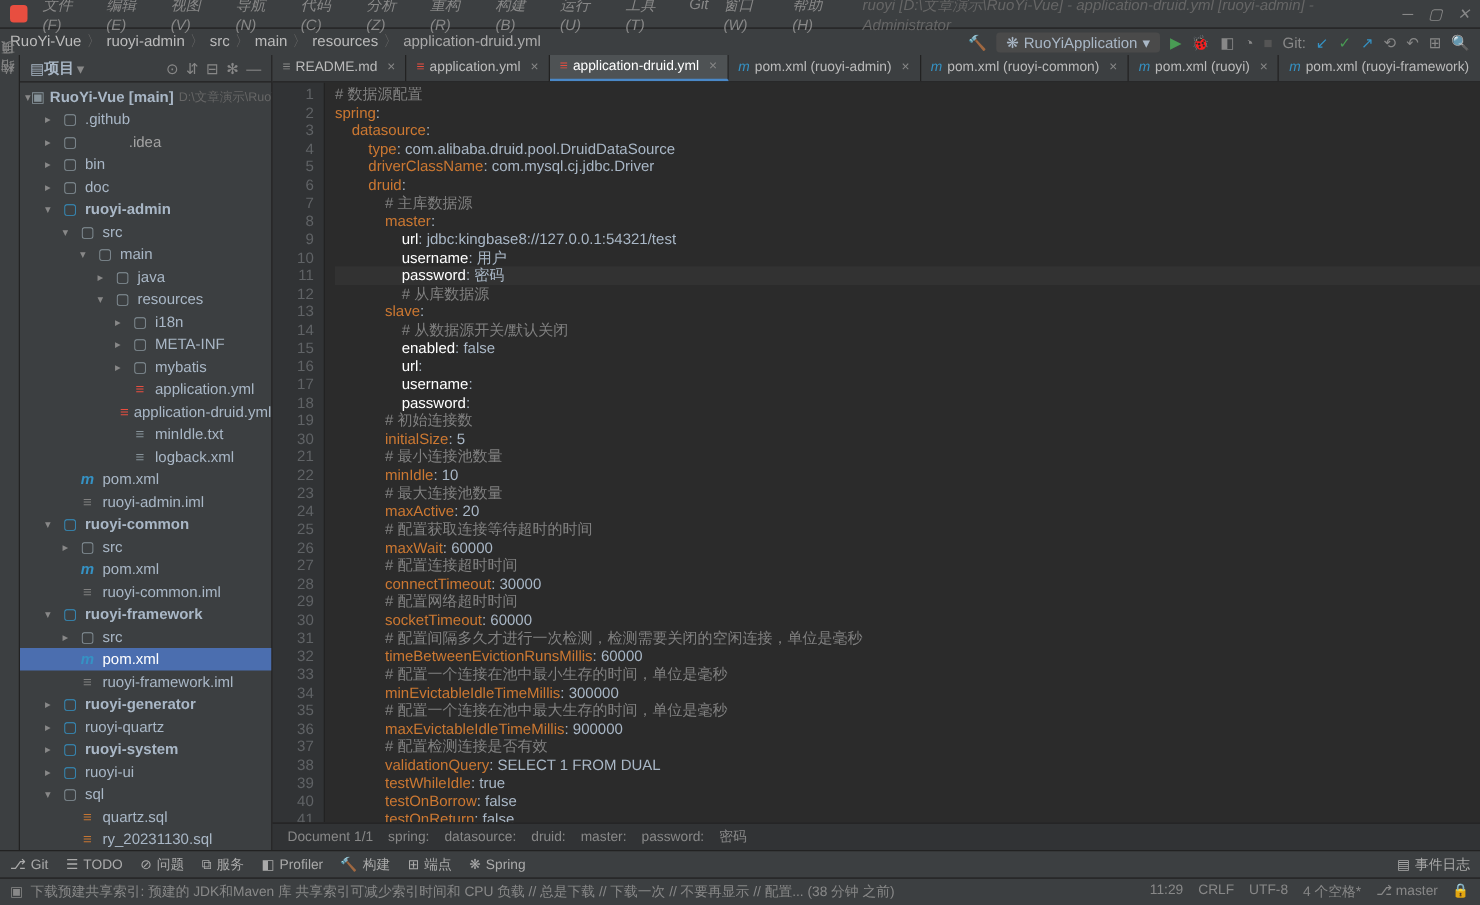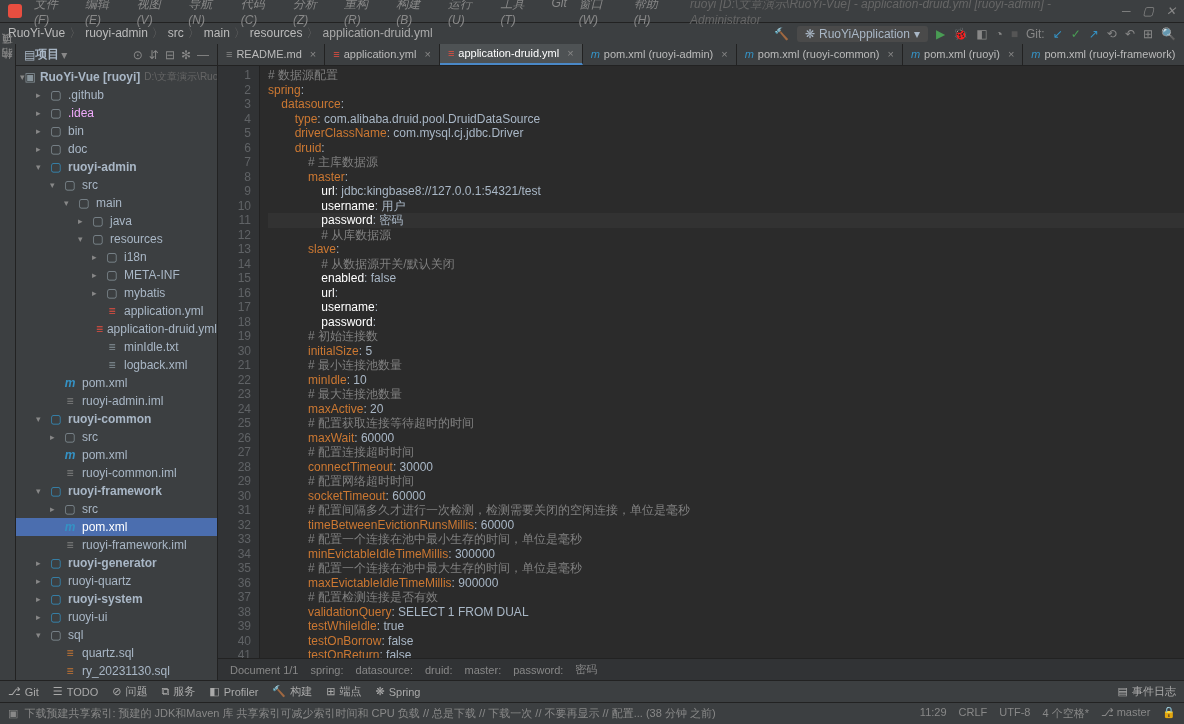--- a/index.html
+++ b/index.html
@@ -131,32 +131,32 @@
         <span>⇵</span>
         <span>⊟</span>
         <span>✻</span>
         <span>—</span>
       </div>
     </div>
     <div class="tree" id="tree">
       <div class="tree-item" style="padding-left:4px">
         <span class="arrow">▾</span>
         <span class="ficon folder">▣</span>
-        <span style="font-weight:bold">RuoYi-Vue [ruoyi]</span>
+        <span style="font-weight:bold">RuoYi-Vue [main]</span>
         <span class="proj-hint">D:\文章演示\RuoYi-V</span>
       </div>
     <div class="tree-item" style="padding-left: 20px;">
           <span class="arrow">▸</span>
           <span class="ficon folder">▢</span>
           <span>.github</span>
         </div>
         <div class="tree-item" style="padding-left: 20px;">
           <span class="arrow">▸</span>
           <span class="ficon folder">▢</span>
-          <span style="color: #f0abfc;">.idea</span>
+          <span style="color: #a3a3a3; margin-left: 35px;">.idea</span>
         </div>
         <div class="tree-item" style="padding-left: 20px;">
           <span class="arrow">▸</span>
           <span class="ficon folder">▢</span>
           <span>bin</span>
         </div>
         <div class="tree-item" style="padding-left: 20px;">
           <span class="arrow">▸</span>
           <span class="ficon folder">▢</span>
           <span>doc</span>

